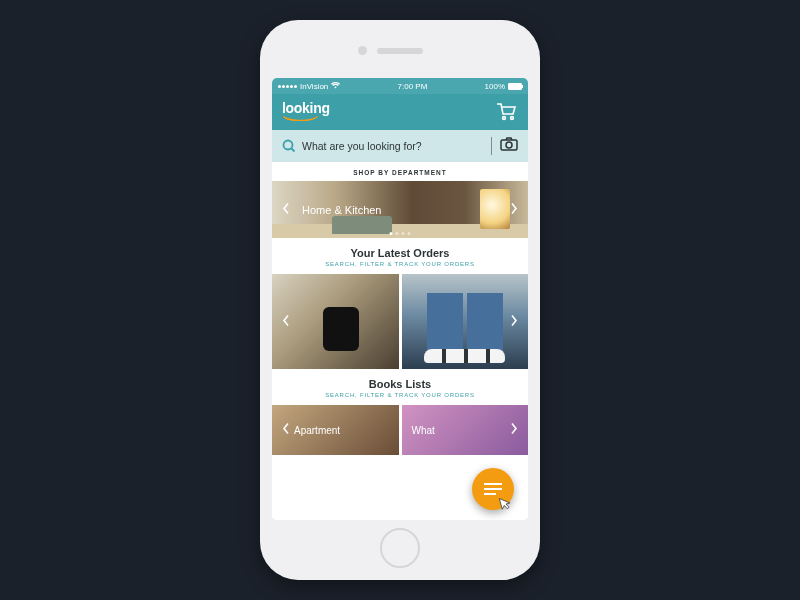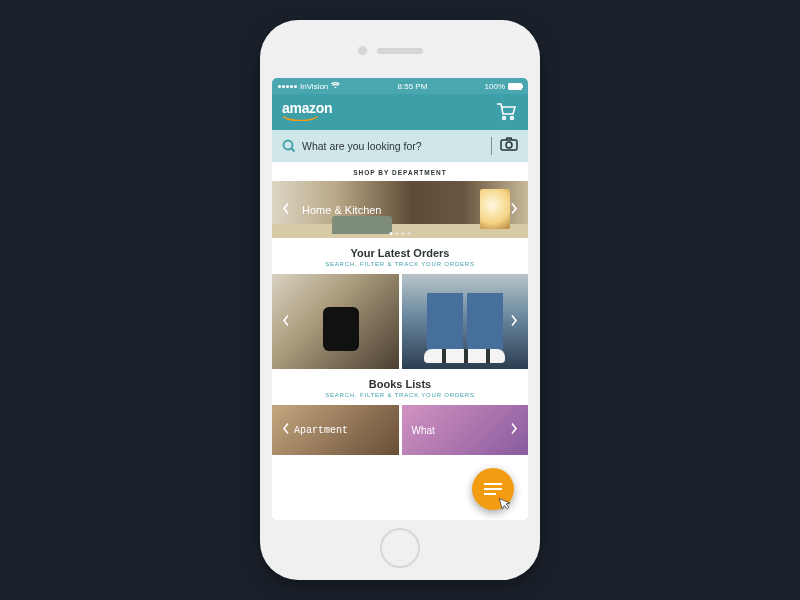--- a/index.html
+++ b/index.html
@@ -182,21 +182,20 @@
   .orders-chevron.left{left:6px;} .orders-chevron.right{right:6px;}
 
   .lists-row {
     height: 50px;
     display:flex; gap:3px;
     position:relative;
   }
   .list-card { flex:1; position:relative; overflow:hidden; display:flex; align-items:center; }
   .list-apartment {
     background: linear-gradient(135deg, #c3a77f 0%, #6a4d36 100%);
-    font-family: Liberation Mono, monospace;
   }
   .list-books {
     background: linear-gradient(135deg, #d193c1 0%, #8a5b9e 100%);
   }
   .list-label {
     color:#fff; font-size:10px; margin-left:22px;
   }
   .list-books .list-label { margin-left: 10px; }
 
   .fab {
@@ -235,32 +234,32 @@
             <span></span>
             <span></span>
         </div>
         <span>InVision</span>
         <span class="wifi">
           <svg width="9" height="7" viewBox="0 0 9 7">
               <path d="M4.5 6.2a.9.9 0 100-1.8.9.9 0 000 1.8zM1.3 3.1a4.6 4.6 0 016.4 0l-.9.9a3.3 3.3 0 00-4.6 0l-.9-.9zM0 1.8a6.4 6.4 0 019 0l-.9.9a5.1 5.1 0 00-7.2 0L0 1.8z" fill="#fff"></path>
             </svg>
         </span>
       </div>
-      <span>8:55 PM</span>
+      <span>7:00 PM</span>
       <div class="status-right">
         <span>100%</span>
         <div class="battery">
             <div class="battery-fill"></div>
           </div>
       </div>
     </div>
 
     <div class="header">
       <div class="logo">
-        <span>amazon</span>
+        <span>looking</span>
         <span class="smile">
           <svg width="40" height="6" viewBox="0 0 40 6">
               <path d="M2 1c6 5 28 5 33 0l1 1c-6 6-30 6-35 0z" fill="#f39c12"></path>
             </svg>
         </span>
       </div>
       <div class="cart-icon">
         <svg width="22" height="20" viewBox="0 0 22 20" fill="none" stroke="#fff" stroke-width="1.6">
           <path d="M3 3h2l2 10h10l2-7H6"></path>
           <circle cx="8" cy="17" r="1.4"></circle>

